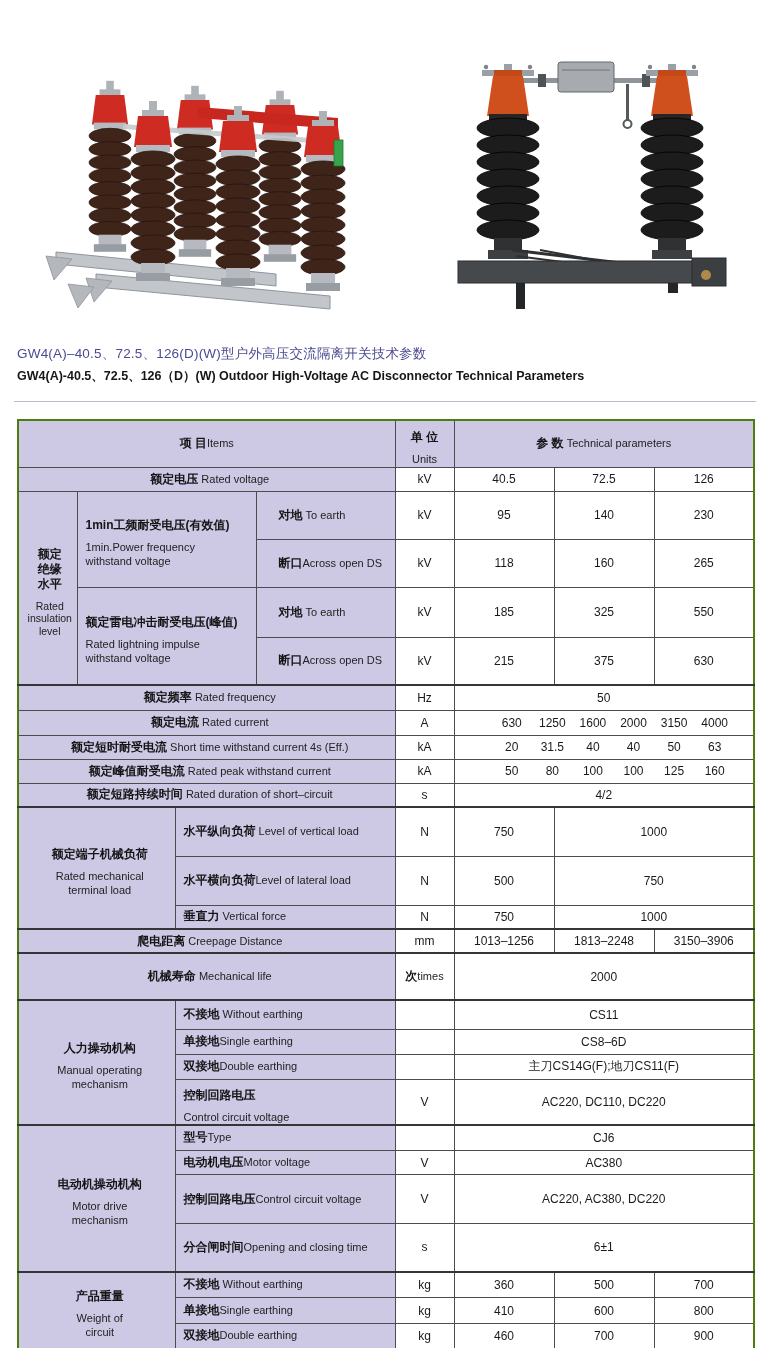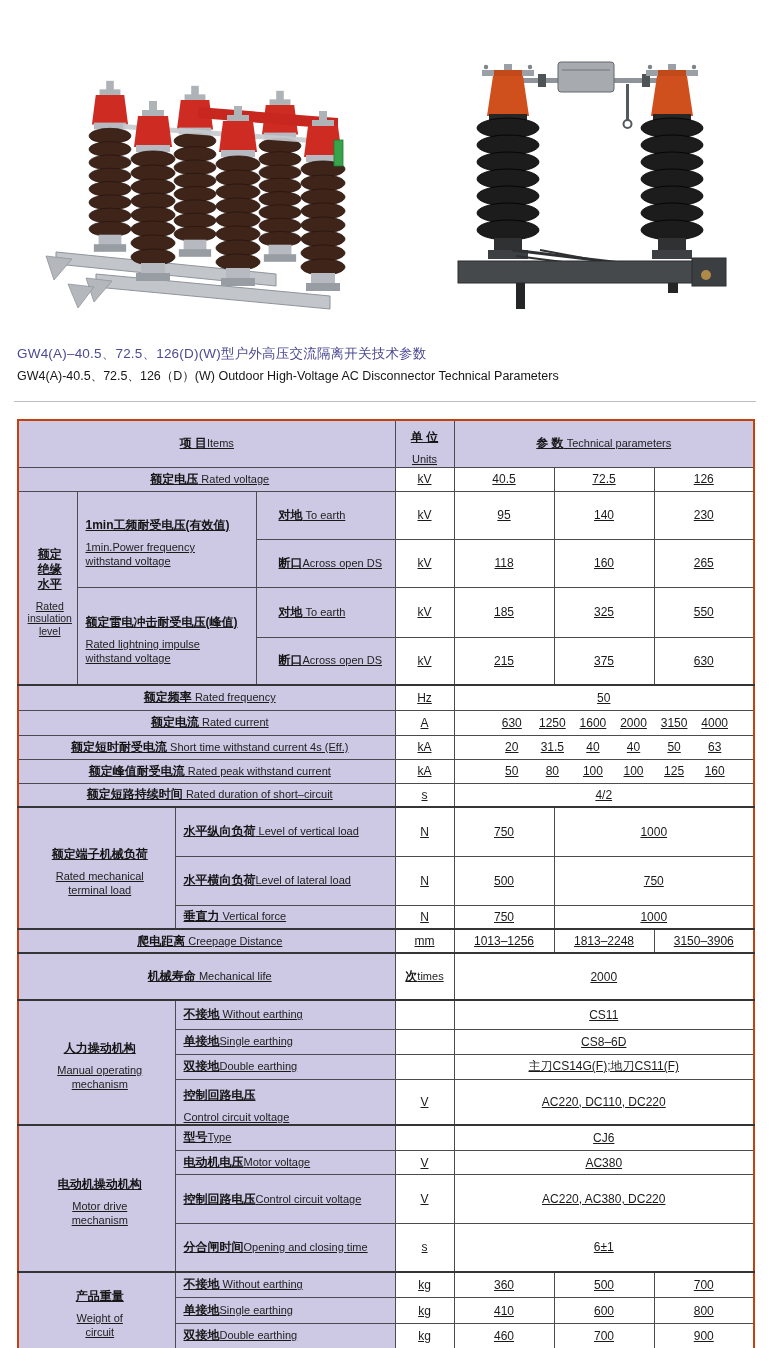--- a/index.html
+++ b/index.html
@@ -5,25 +5,25 @@
   html,body{margin:0;padding:0;}
   body{
     width:770px;height:1348px;background:#ffffff;position:relative;overflow:hidden;
     font-family:"Liberation Sans","DejaVu Sans",sans-serif;color:#1a1a1a;
   }
   .photos{position:absolute;left:0;top:0;width:770px;height:340px;}
   #photoL{position:absolute;left:38px;top:12px;}
   #photoR{position:absolute;left:420px;top:18px;}
   .titleblock{position:absolute;left:17px;top:345px;}
   .title-cn{font-size:13.5px;font-weight:normal;color:#4c4a92;letter-spacing:.2px;}
-  .title-en{font-size:12.5px;font-weight:normal;color:#161616;margin-top:5px;}
+  .title-en{font-size:12.5px;font-weight:bold;color:#161616;margin-top:5px;}
   .divider{position:absolute;left:14px;top:401px;width:742px;height:1px;background:#bcbcca;}
   table.params{
     position:absolute;left:17px;top:419px;width:736px;
-    border-collapse:collapse;table-layout:fixed;border:2px solid #c2410c;text-decoration:underline;
+    border-collapse:collapse;table-layout:fixed;border:2px solid #4d7c0f;
   }
   td{border:1px solid #4b4b50;font-size:12px;padding:0;vertical-align:middle;overflow:hidden;}
   tr.sect td{border-top:2px solid #353538;}
   .lav{background:#cdc8e4;}
   .c{text-align:center;}
   .lab{text-align:center;padding-left:6px;}
   .sub{text-align:left;padding-left:8px;}
   .sub2{text-align:left;padding-left:22px;}
   .grp{text-align:center;padding-left:6px;}
   .ins{padding-left:4px;}

